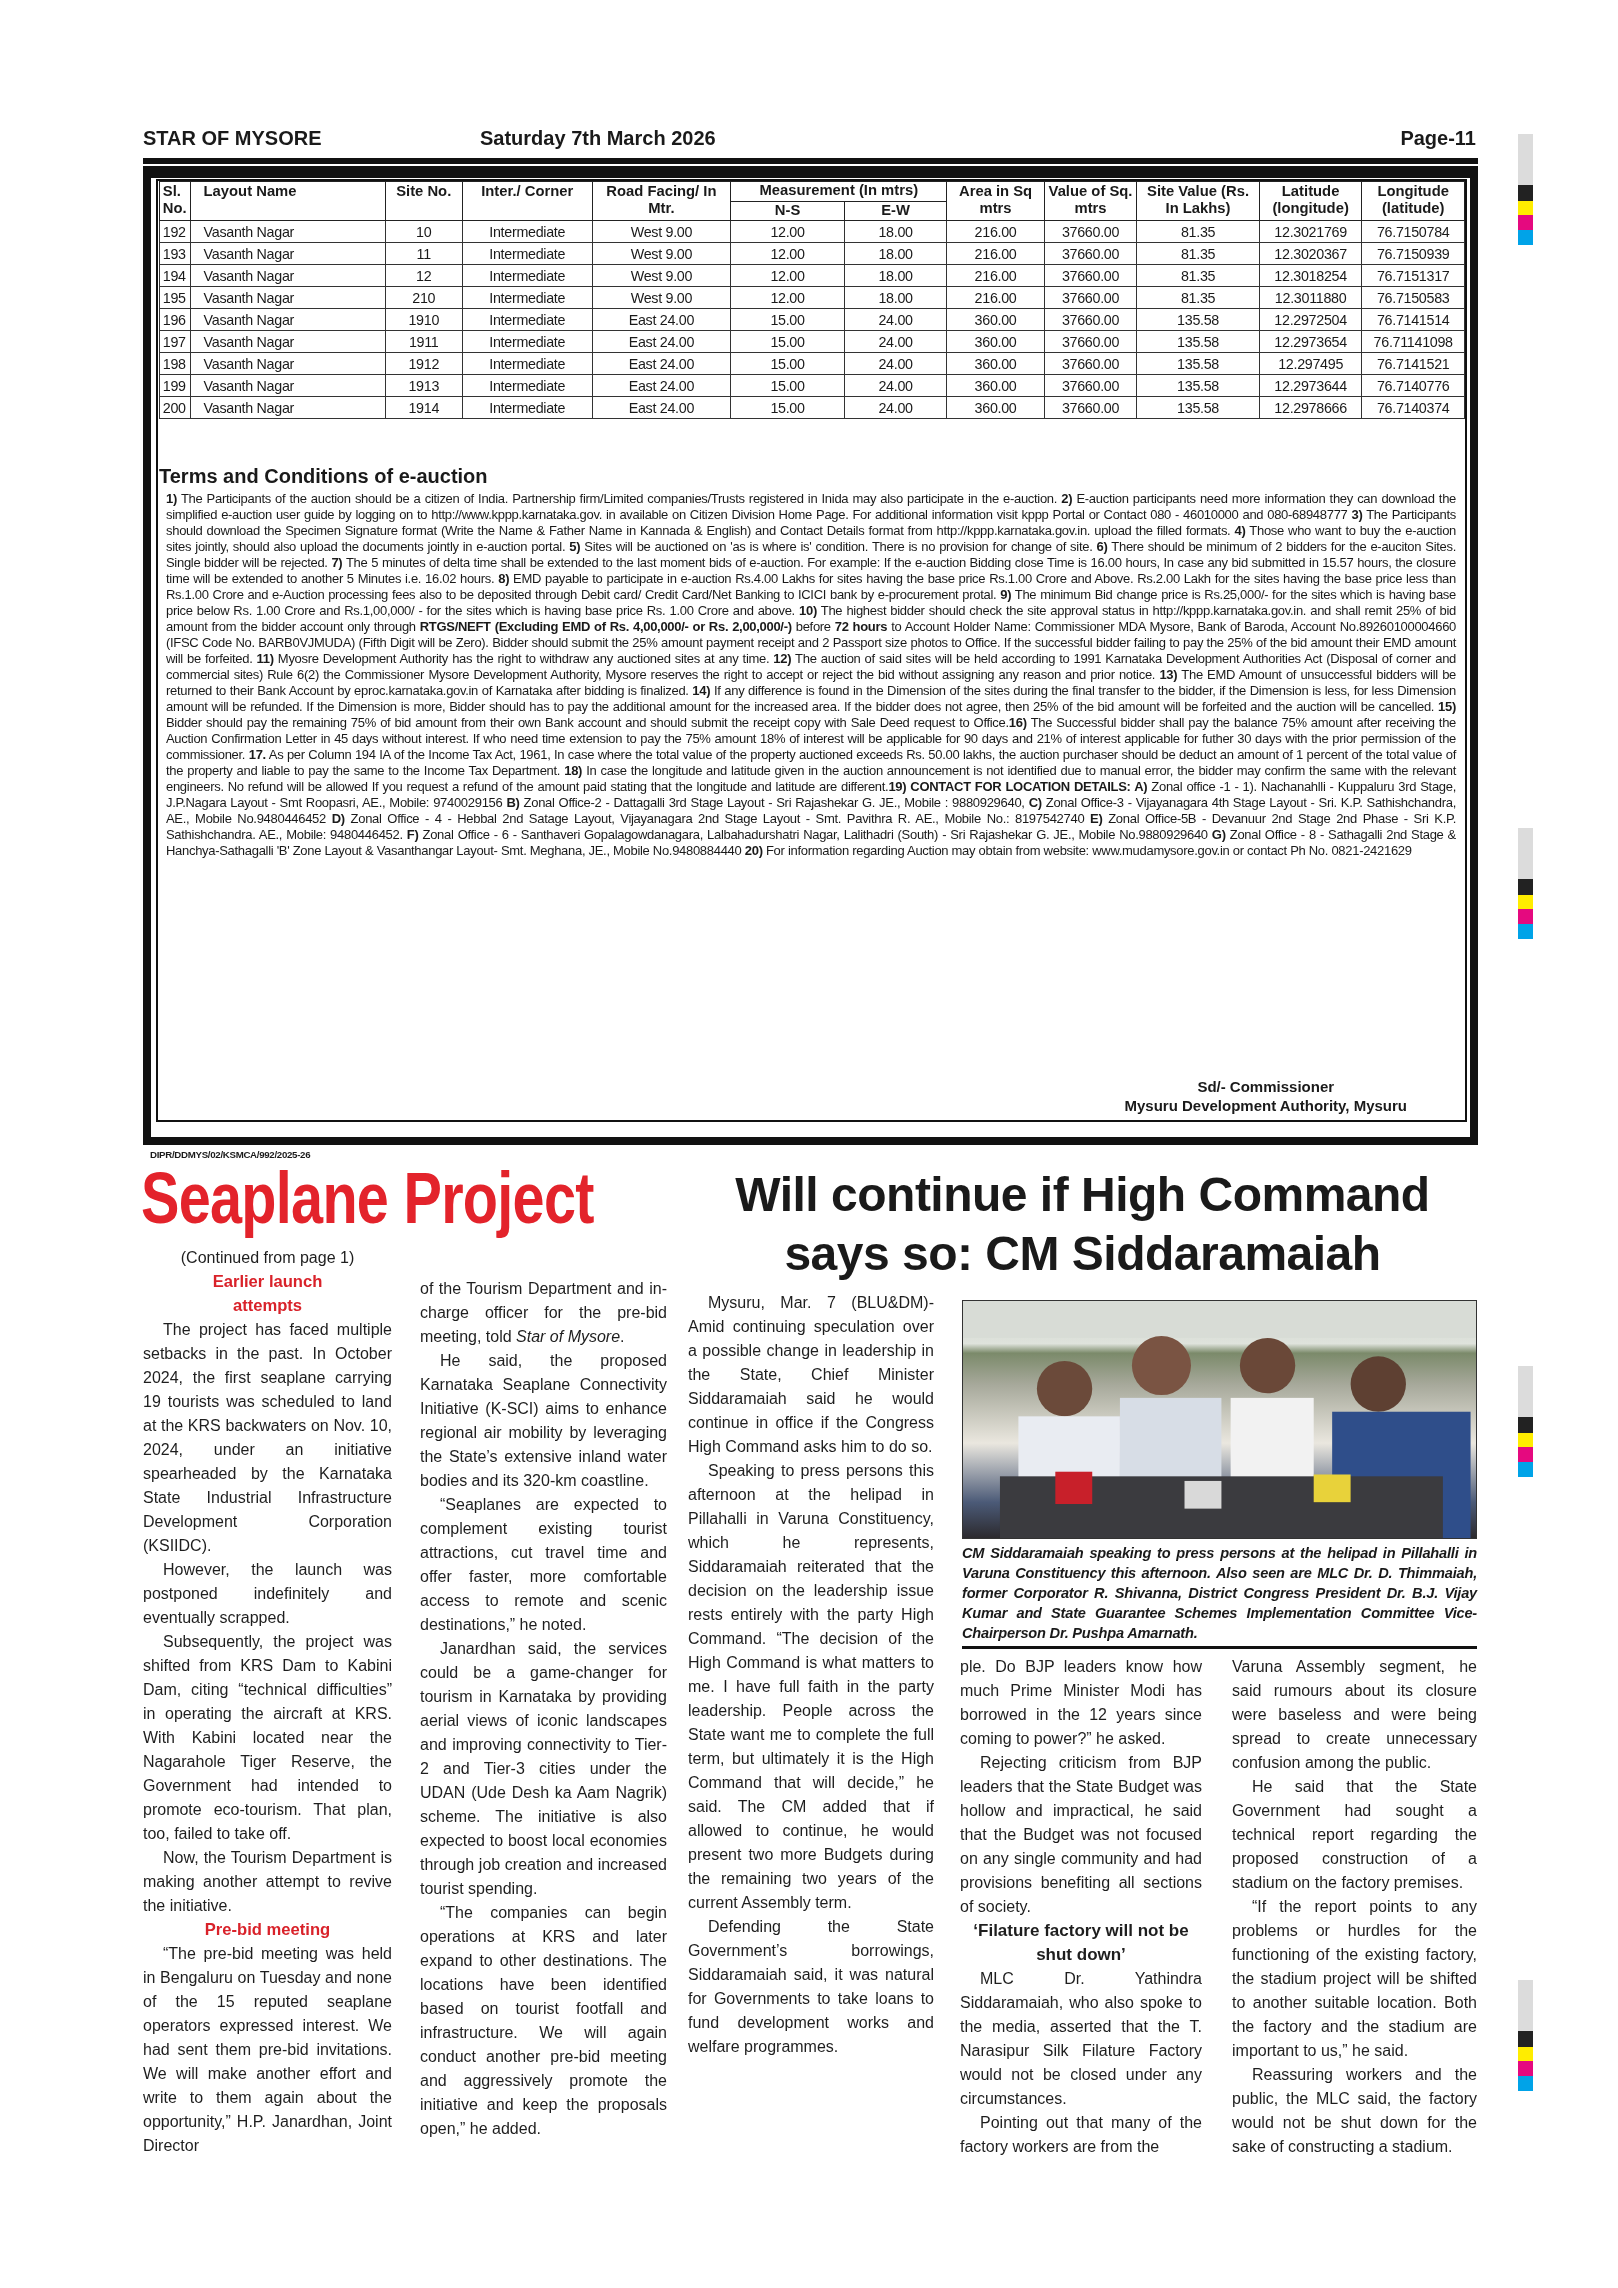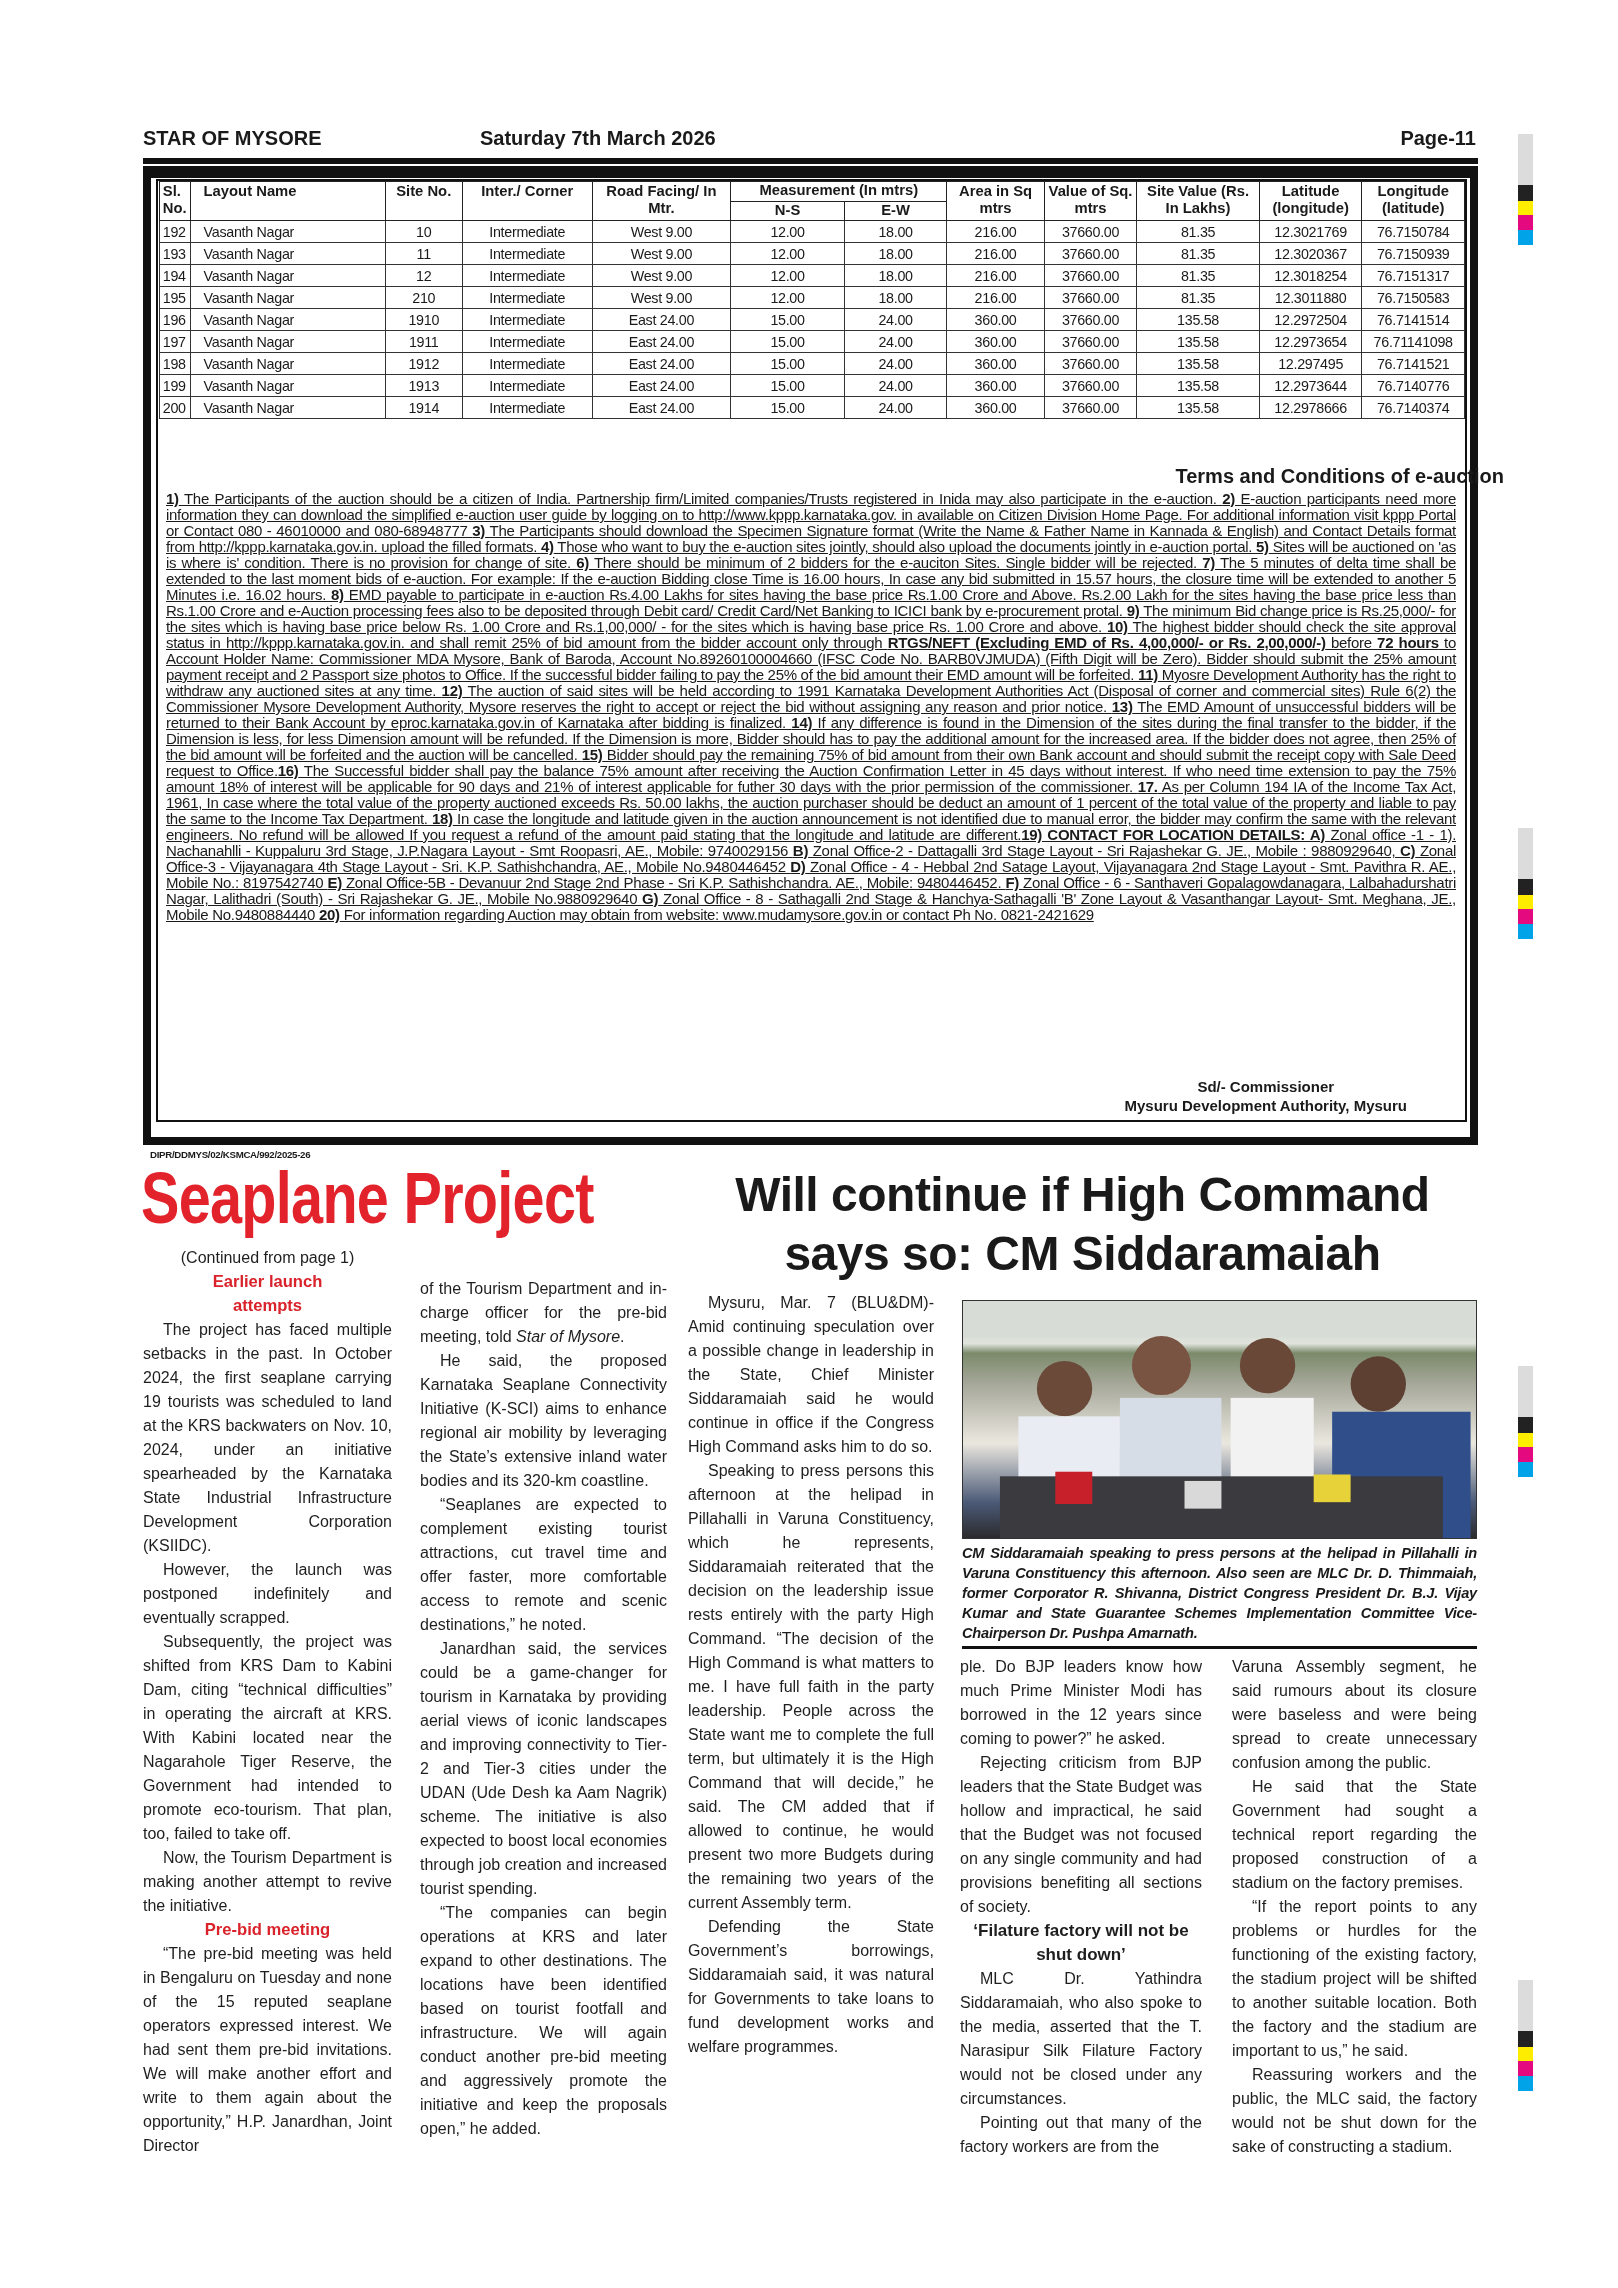--- a/index.html
+++ b/index.html
@@ -10,22 +10,22 @@
   #hdr-date { left:480px; }
   #hdr-page { right:143px; }
   .hdr-rule { left:143px; top:158px; width:1335px; height:5.5px; background:#111; }
   .notice-outer { left:143px; top:166px; width:1335px; height:979px; box-sizing:border-box; border:8.3px solid #111; border-top-width:12px; background:#fff; }
   .notice-inner { left:156px; top:179px; width:1311px; height:943px; box-sizing:border-box; border:2.8px solid #111; }
   table.sites { position:absolute; left:159px; top:181px; width:1306px; border-collapse:collapse; font-family:"Liberation Sans", sans-serif; font-size:14.3px; }
   table.sites th { font-weight:bold; font-size:14.8px; line-height:17.5px; border:1.8px solid #222; padding:0.9px 2.8px; text-align:center; vertical-align:top; }
   table.sites td { border:1.8px solid #333; height:21px; padding:0 2.8px; text-align:center; font-size:14.3px; transform-origin:center; letter-spacing:-0.3px; }
   table.sites td.l, table.sites th.l { text-align:left; }
   table.sites th.sub { padding:0 2.8px; height:18.5px; }
-  .terms-title { left:159px; top:465px; width:1345px; text-align:right; font-weight:bold; font-size:20px; }
-  .terms-body { left:166px; top:491px; width:1290px; font-size:15px; line-height:16px; text-align:justify; letter-spacing:-0.3px; font-family:"Liberation Sans", sans-serif;text-decoration:underline; }
+  .terms-title { left:159px; top:465px; width:1345px; text-align:left; font-weight:bold; font-size:20px; }
+  .terms-body { left:166px; top:491px; width:1290px; font-size:13px; line-height:16px; text-align:justify; letter-spacing:-0.3px; font-family:"Liberation Sans", sans-serif; }
   .terms-body b { font-weight:bold; }
   .signoff { right:212px; top:1078px; text-align:center; font-weight:bold; font-size:15px; line-height:18.5px; }
   .dipr { left:150px; top:1126px; font-weight:bold; font-size:9.7px; letter-spacing:-0.3px;margin-top:23px; }
   .reg { position:absolute; left:1518px; width:14.8px; }
   .reg .g { height:51px; background:#dcdcdc; }
   .reg .k { height:15.7px; background:#222; }
   .reg .y { height:14.8px; background:#ffed00; }
   .reg .m { height:14.8px; background:#e5097f; }
   .reg .c { height:14.8px; background:#00a3e8; }
   .seaplane-head { left:141px; top:1156px; width:526px; color:#e3232b; font-family:"Liberation Sans", sans-serif; font-weight:bold; font-size:72px; line-height:85px; letter-spacing:-0.9px; transform:scaleX(0.80); transform-origin:left top; white-space:nowrap; }

